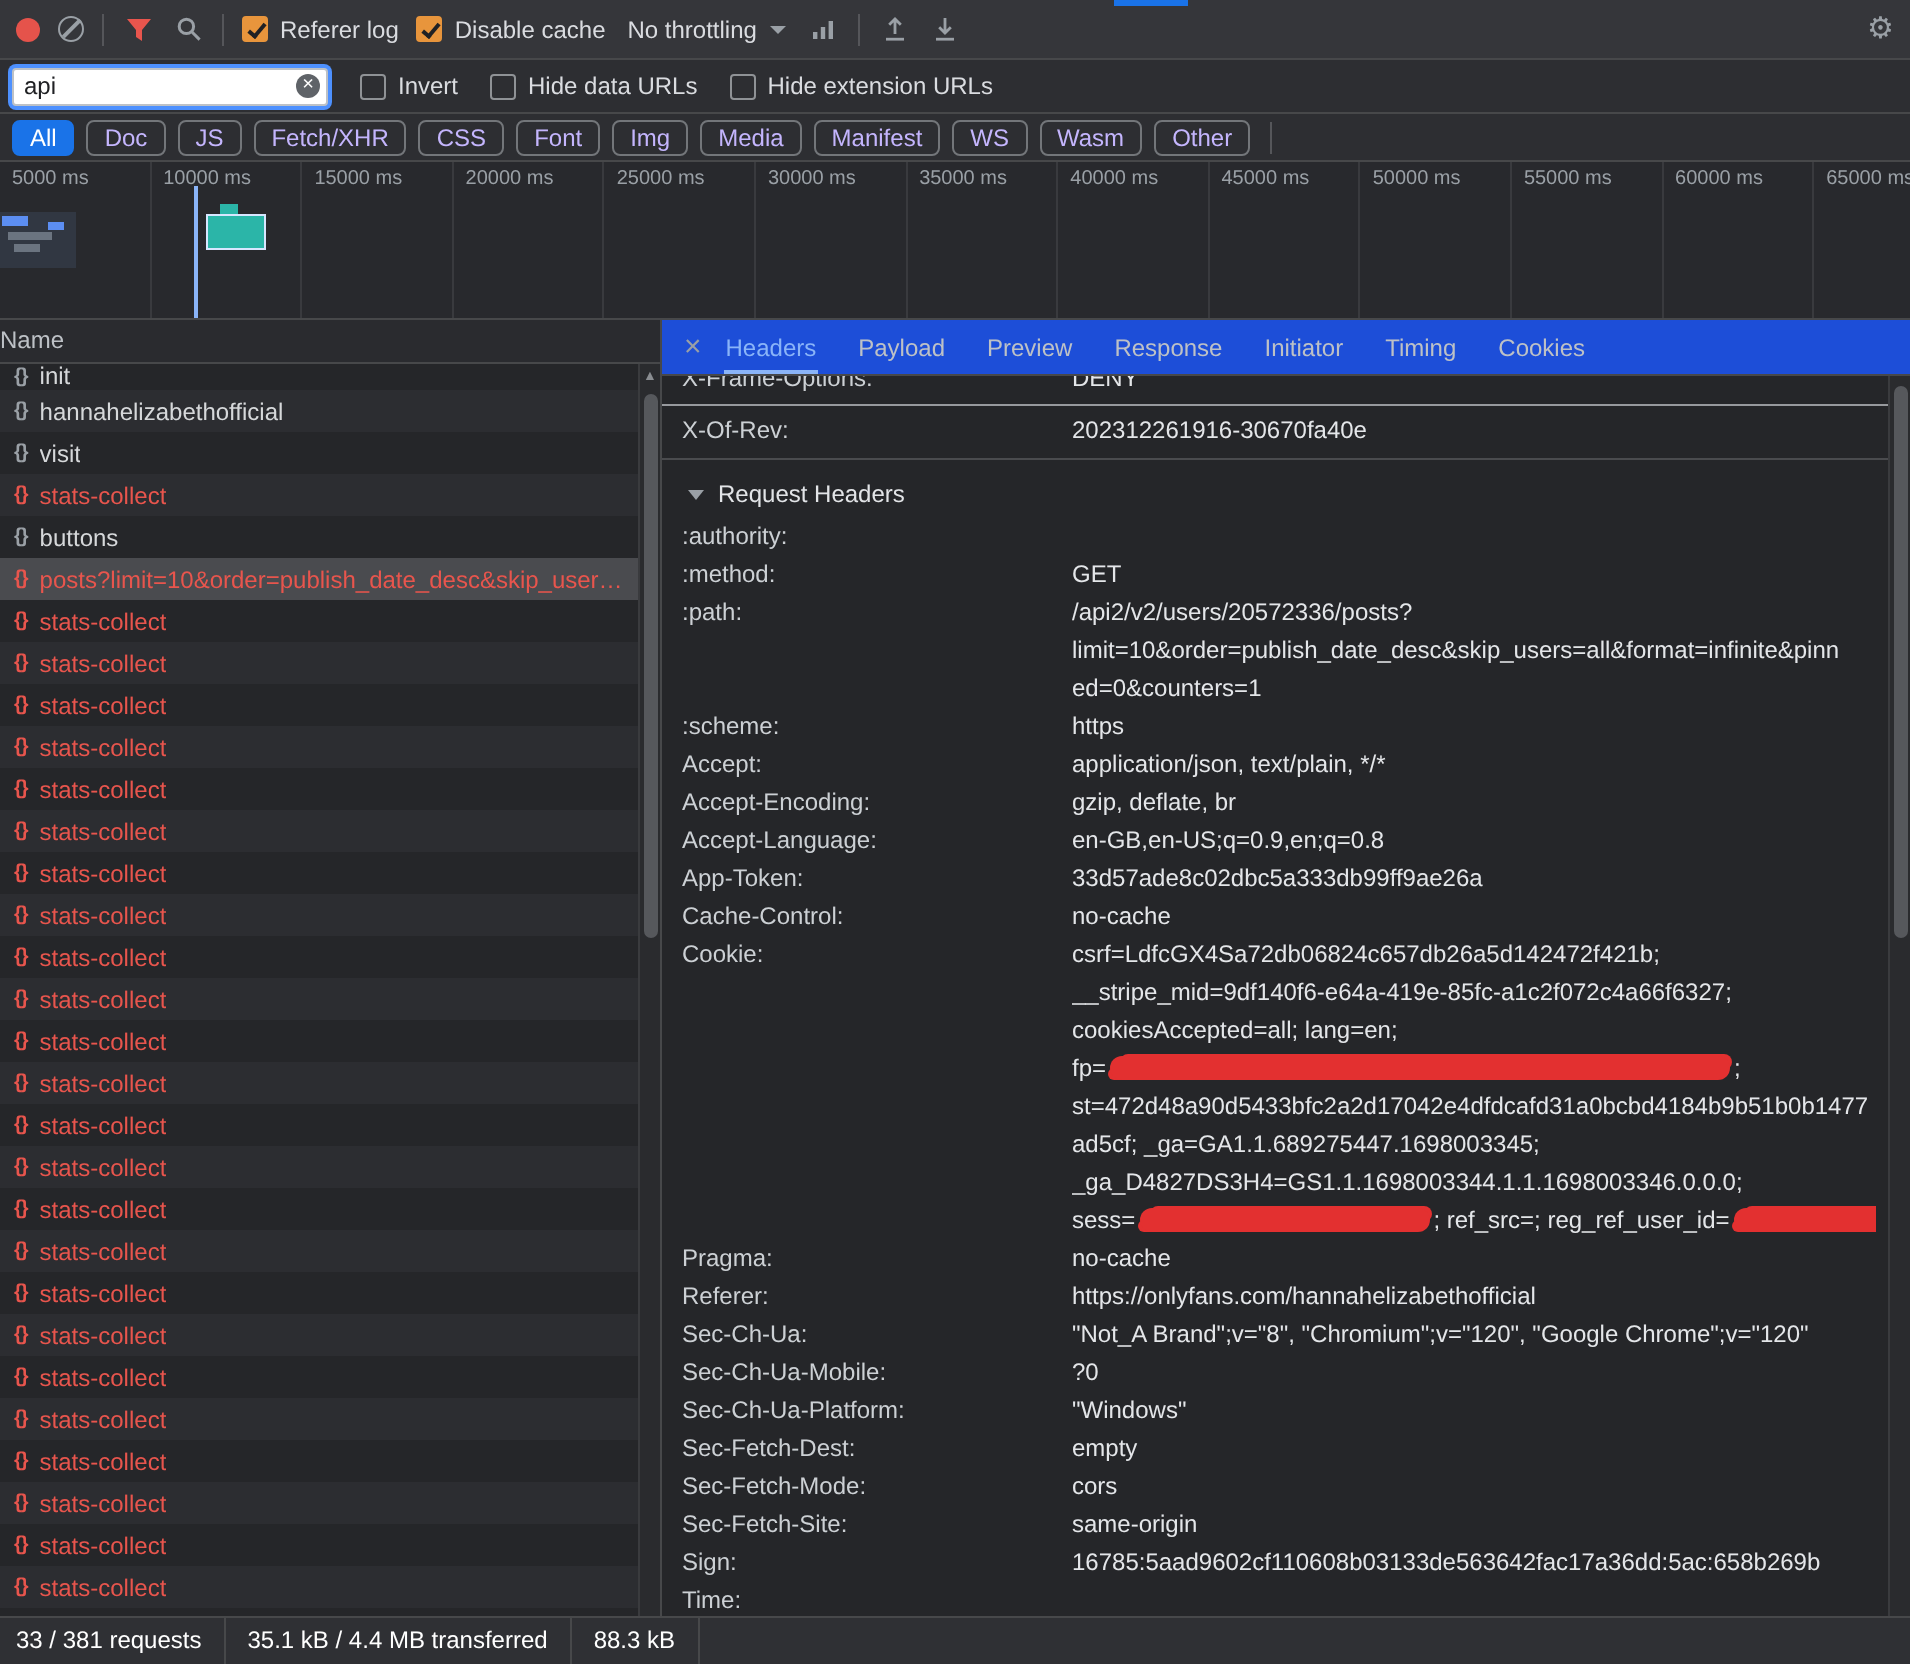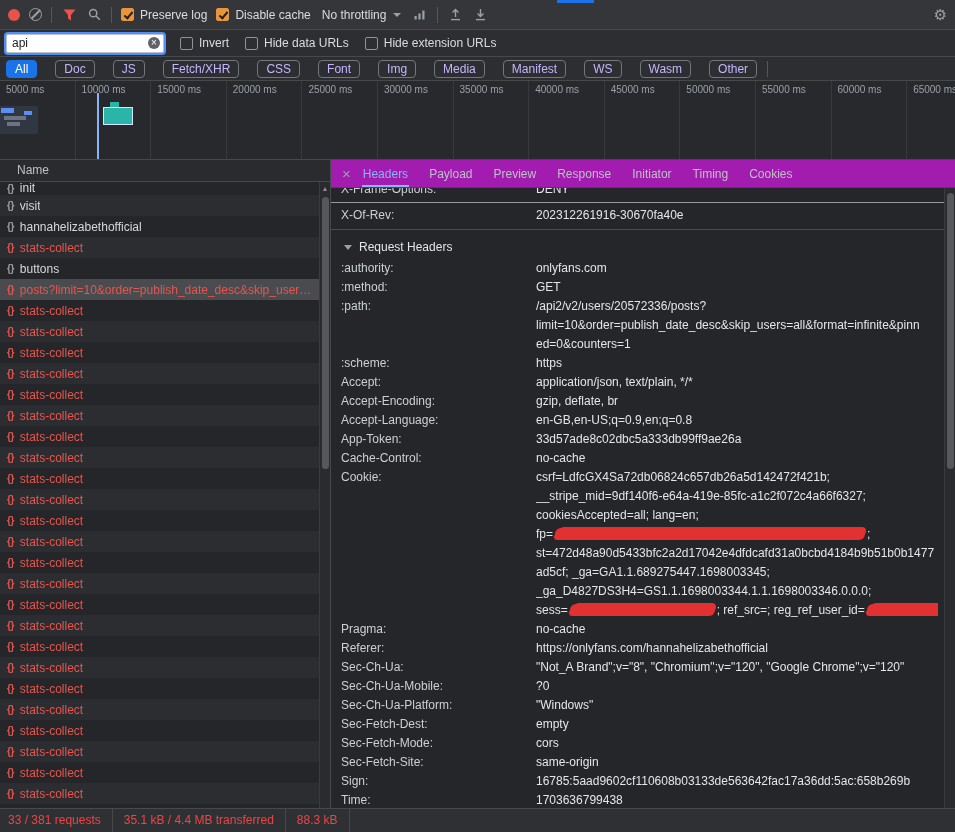--- a/index.html
+++ b/index.html
@@ -24,49 +24,49 @@
 .gear{font-size:15px;color:#9aa0a6;line-height:1}
 
 .filterrow{display:flex;align-items:center;height:27px;background:#2d2e32;border-bottom:1px solid #47484a;padding:0 6px;gap:16px}
 .searchbox{position:relative;display:inline-flex;align-items:center}
 .filterinput{width:158px;height:19px;background:#fff;border:1px solid #bdc1c6;border-radius:2px;box-shadow:0 0 0 2px #4d90fe;
   color:#202124;font:12px "Liberation Sans",sans-serif;padding:0 18px 0 5px;outline:none}
 .clearx{position:absolute;right:4px;width:12px;height:12px;border-radius:50%;background:#5f6368;color:#fff}
 .clearx::before{content:"×";display:block;font-size:10px;line-height:12px;text-align:center}
 
 .pillsrow{display:flex;align-items:center;height:24px;background:#2d2e32;border-bottom:1px solid #47484a;padding:0 6px;gap:10px}
-.pills{display:flex;align-items:center;gap:18px}
+.pills{display:flex;align-items:center;gap:6px}
 .pill{height:18px;line-height:16px;padding:0 8px;border:1px solid #73767a;border-radius:4px;color:#c4b5fd;white-space:nowrap}
 .pill.sel{background:var(--accent,#1a73e8);border-color:var(--accent,#1a73e8);color:#fff}
 .pillchecks{display:flex;align-items:center;gap:16px;white-space:nowrap}
 
 .timeline{position:relative;height:79px;background:#28292d;border-bottom:1px solid #47484a;overflow:hidden}
 .ticks{display:flex;height:100%}
 .tick{width:75.6px;flex:none;border-right:1px solid #393a3e;font-size:10px;color:#9aa0a6;padding:3px 0 0 6px;white-space:nowrap}
 .tbar{position:absolute}
 .tbar.selbar{outline:1px solid #d7e6ff}
 
 .main{display:flex;height:648px}
 .left{position:relative;width:331px;flex:none;border-right:1px solid #47484a;background:#252629;overflow:hidden}
-.namehdr{height:22px;line-height:21px;padding:0 17px;border-bottom:1px solid #47484a;color:#bdc1c6;background:#2a2b2f}
+.namehdr{height:22px;line-height:21px;padding:0 0;border-bottom:1px solid #47484a;color:#bdc1c6;background:#2a2b2f}
 .rows{position:absolute;top:22px;left:0;right:0;bottom:0;overflow:hidden}
 .rrow{display:flex;align-items:center;gap:6px;height:21px;padding:0 13px 0 7px;color:#d6d8da;white-space:nowrap;overflow:hidden}
 .rrow:nth-child(even){background:#2c2d31}
 .rrow .brace{flex:none;color:#9aa0a6;font-size:10px;font-weight:700;letter-spacing:-0.5px}
 .rrow .brace::before{content:"{}"}
 .rrow.err,.rrow.err .brace{color:var(--error,#e8554d)}
 .rrow.sel{background:#4a4b4f}
 .rrow.clip{height:13px;align-items:center;padding-bottom:1px}
 .rlabel{overflow:hidden}
 .lscroll{position:absolute;top:22px;right:0;bottom:0;width:11px;background:#2a2b2e;border-left:1px solid #3a3b3e;z-index:3}
 .sarrow{display:block;font-size:7px;color:#8a8d91;text-align:center;padding-top:3px}
 .lscroll .sthumb{position:absolute;left:2px;top:15px;width:7px;height:272px;background:#56585c;border-radius:4px}
 
 .right{position:relative;flex:1;overflow:hidden;background:#252629}
-.tabsbar{display:flex;align-items:center;height:28px;background:#a21caf;border-bottom:1px solid #47484a}
+.tabsbar{display:flex;align-items:center;height:28px;background:#1d4ed8;border-bottom:1px solid #47484a}
 .closex{padding:0 11px;color:#9aa0a6}
 .closex::before{content:"×";font-size:15px}
 .tabs{display:flex;height:100%}
 .tab{display:flex;align-items:center;padding:0 1px;margin-right:19px;color:#bdc1c6;height:100%;white-space:nowrap}
 .tab.active{color:var(--tab_active,#8ab4f8);box-shadow:inset 0 -2px 0 var(--tab_active,#8ab4f8)}
 .content{position:absolute;top:28px;left:0;right:11px;bottom:0;overflow:hidden}
 .cliptop{height:12px;overflow:hidden}
 .cliptop .hrow{margin-top:-8px}
 .sep{border-top:1px solid #4a4b4e;margin:4px 0 5px}
 .sep.bright{border-top-color:#97999d;margin:2px 0 3px}
@@ -74,21 +74,21 @@
 .tri{width:0;height:0;border-left:4.5px solid transparent;border-right:4.5px solid transparent;border-top:5.5px solid #9aa0a6}
 .hrow{display:flex;padding:0 6px 0 10px}
 .hname{width:195px;flex:none;color:#ccd0d4;line-height:19px;white-space:nowrap;overflow:hidden}
 .hval{flex:1;color:#e4e6e9;line-height:19px;min-width:0;white-space:nowrap;overflow:hidden}
 .vline{line-height:19px;white-space:nowrap;overflow:hidden}
 .redact{display:inline-block;height:12px;border-radius:7px;background:var(--redaction,#e33030);vertical-align:-2px;margin:0 2px;
   box-shadow:3px -3px 0 -2px var(--redaction,#e33030),-4px 3px 0 -3px var(--redaction,#e33030)}
 .rscroll{position:absolute;top:28px;right:0;bottom:0;width:11px;background:#2a2b2e;border-left:1px solid #3a3b3e}
 .rscroll .sthumb{position:absolute;left:2px;top:5px;width:7px;height:276px;background:#56585c;border-radius:4px}
 
-.statusbar{display:flex;align-items:center;height:24px;background:#2f3034;border-top:1px solid #47484a;color:#ef4444}
+.statusbar{display:flex;align-items:center;height:24px;background:#2f3034;border-top:1px solid #47484a;color:#ffffff}
 .stat{padding:0 11px;border-right:1px solid #47484a;line-height:23px;white-space:nowrap}
 .stat:first-child{padding-left:8px}
 </style>
 </head>
 <body>
 
 <div class="devtools">
   <div class="top-strip"></div>
 
   <div class="toolbar">
@@ -102,21 +102,21 @@
     </span>
     <span class="ic">
       <svg width="13" height="13" viewBox="0 0 13 13" fill="none" stroke="#9aa0a6" stroke-width="1.5">
           <circle cx="5.2" cy="5.2" r="3.6"></circle>
           <path d="M8 8l3.8 3.8"></path>
         </svg>
     </span>
     <span class="vdiv"></span>
     <label class="check">
       <span class="cb checked"></span>
-      <span>Preserve log</span>
+      <span>Referer log</span>
     </label>
     <label class="check">
       <span class="cb checked"></span>
       <span>Disable cache</span>
     </label>
     <span class="dropdown">
       <span>No throttling</span>
       <span class="caret"></span>
     </span>
     <span class="ic">
@@ -211,25 +211,25 @@
   <div class="main">
     <div class="left">
       <div class="namehdr"><span>Name</span></div>
       <div class="rows">
           <div class="rrow clip">
             <span class="brace"></span>
             <span class="rlabel">init</span>
           </div>
           <div class="rrow">
             <span class="brace"></span>
+            <span class="rlabel">hannahelizabethofficial</span>
+          </div>
+          <div class="rrow">
+            <span class="brace"></span>
             <span class="rlabel">visit</span>
-          </div>
-          <div class="rrow">
-            <span class="brace"></span>
-            <span class="rlabel">hannahelizabethofficial</span>
           </div>
           <div class="rrow err">
             <span class="brace"></span>
             <span class="rlabel">stats-collect</span>
           </div>
           <div class="rrow">
             <span class="brace"></span>
             <span class="rlabel">buttons</span>
           </div>
           <div class="rrow err sel">
@@ -363,21 +363,20 @@
             <div class="hname">X-Of-Rev:</div>
             <div class="hval">202312261916-30670fa40e</div>
           </div>
           <div class="sep"></div>
           <div class="sechdr">
             <span class="tri"></span>
             <span>Request Headers</span>
           </div>
           <div class="hrow">
             <div class="hname">:authority:</div>
-            <div class="hval">onlyfans.com</div>
           </div>
           <div class="hrow">
             <div class="hname">:method:</div>
             <div class="hval">GET</div>
           </div>
           <div class="hrow">
             <div class="hname">:path:</div>
             <div class="hval">
               <div class="vline">/api2/v2/users/20572336/posts?</div>
               <div class="vline">limit=10&amp;order=publish_date_desc&amp;skip_users=all&amp;format=infinite&amp;pinn</div>
@@ -452,21 +451,20 @@
           <div class="hrow">
             <div class="hname">Sec-Fetch-Site:</div>
             <div class="hval">same-origin</div>
           </div>
           <div class="hrow">
             <div class="hname">Sign:</div>
             <div class="hval">16785:5aad9602cf110608b03133de563642fac17a36dd:5ac:658b269b</div>
           </div>
           <div class="hrow">
             <div class="hname">Time:</div>
-            <div class="hval">1703636799438</div>
           </div>
         </div>
       <div class="rscroll">
         <span class="sthumb"></span>
       </div>
     </div>
   </div>
 
   <div class="statusbar">
     <span class="stat">33 / 381 requests</span>

